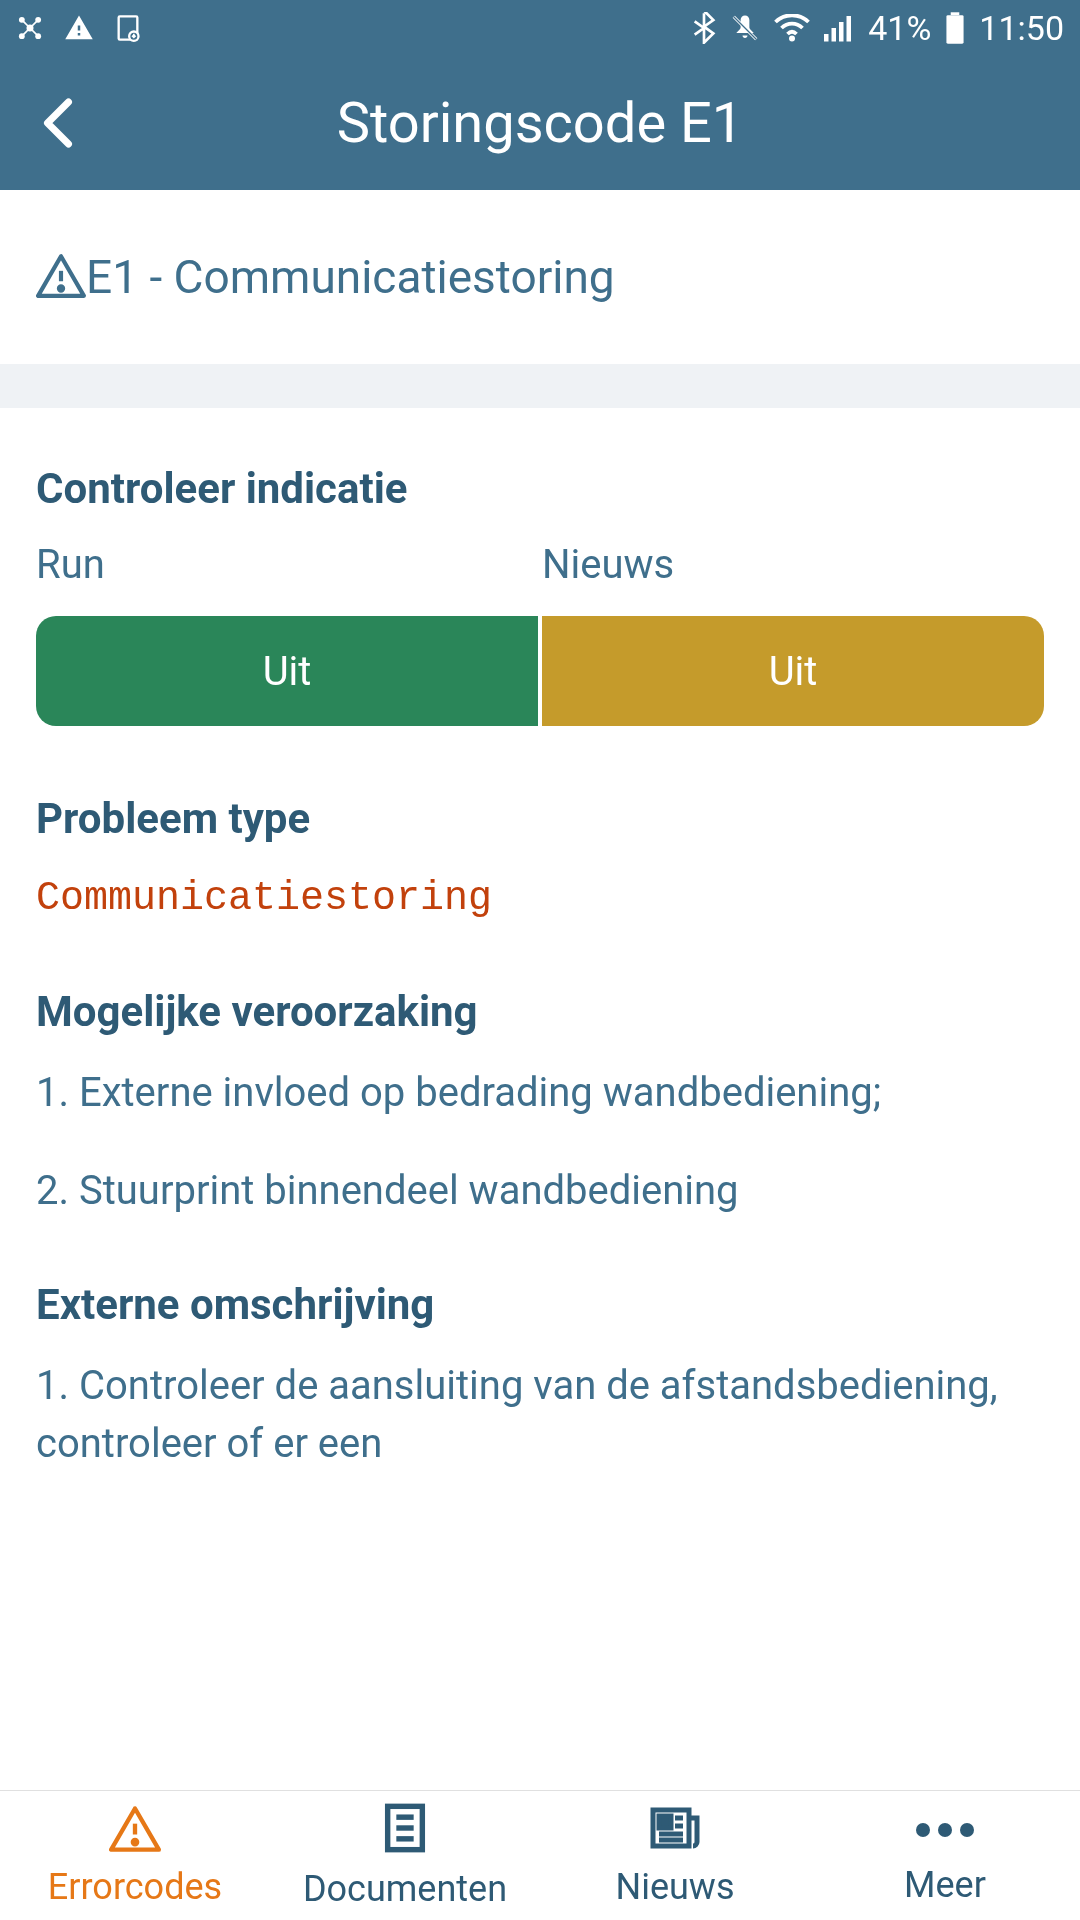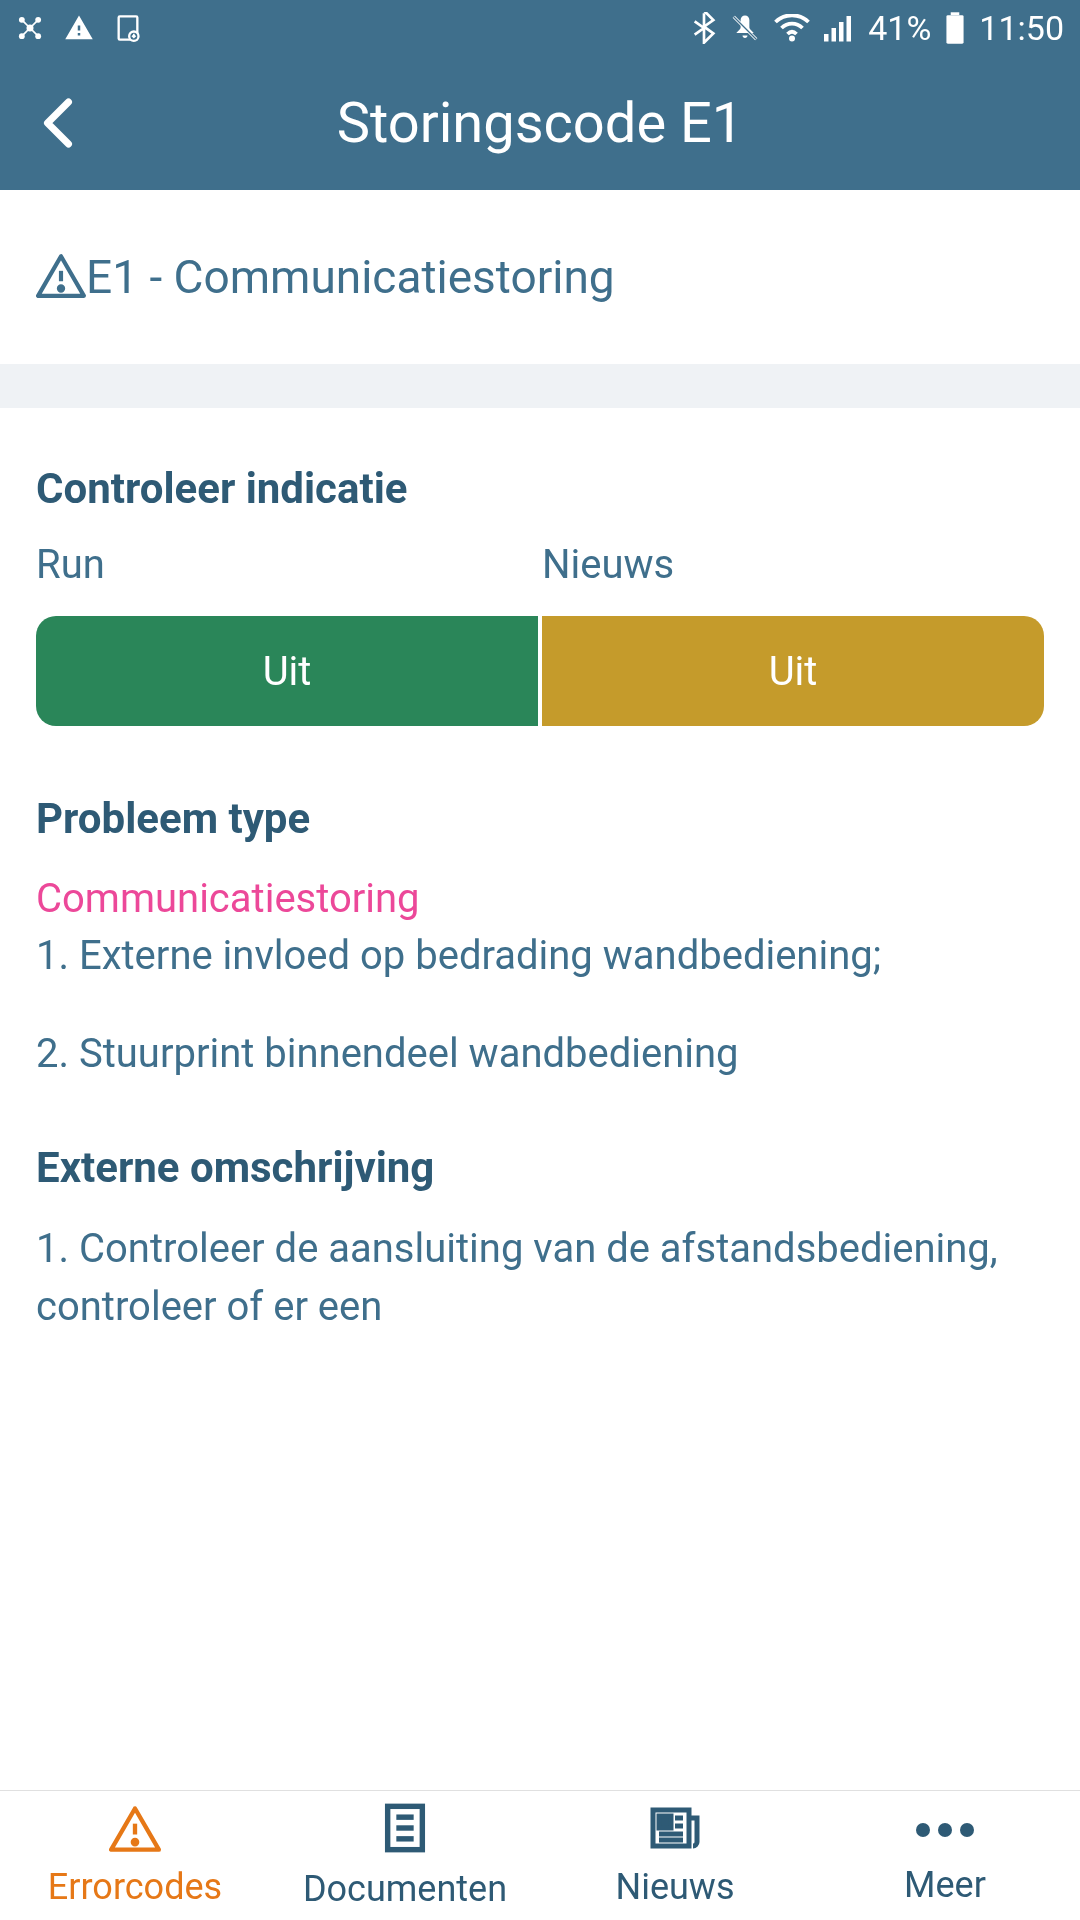--- a/index.html
+++ b/index.html
@@ -130,23 +130,25 @@
       background: #2a8659;
       border-radius: 20px 0 0 20px;
     }
     
     .indicator-gold {
       background: #c59b2b;
       border-radius: 0 20px 20px 0;
     }
     
     .body-text {
-      color: #ec4899;
+      color: #c2410c;
       font-size: 40px;
       line-height: 1.4;
+      margin-bottom: 60px;
+      font-family: Liberation Mono, monospace;
     }
     
     .cause-item {
       color: #3f6f8c;
       font-size: 40px;
       line-height: 1.45;
       margin-bottom: 40px;
     }
     
     .description-item {
@@ -298,20 +300,21 @@
     </div>
     <div class="indicator-col">
       <div class="indicator-label">Nieuws</div>
       <div class="indicator-box indicator-gold">Uit</div>
     </div>
   </div>
 
   <div class="section-title">Probleem type</div>
   <div class="body-text">Communicatiestoring</div>
 
+  <div class="section-title">Mogelijke veroorzaking</div>
   <div class="cause-item">1. Externe invloed op bedrading wandbediening;</div>
   <div class="cause-item" style="margin-bottom:60px;">2. Stuurprint binnendeel wandbediening</div>
 
   <div class="section-title">Externe omschrijving</div>
   <div class="description-item">1. Controleer de aansluiting van de afstandsbediening, controleer of er een</div>
 </div>
 
 <div class="bottom-nav">
   <div class="nav-item nav-item-active">
     <span>

